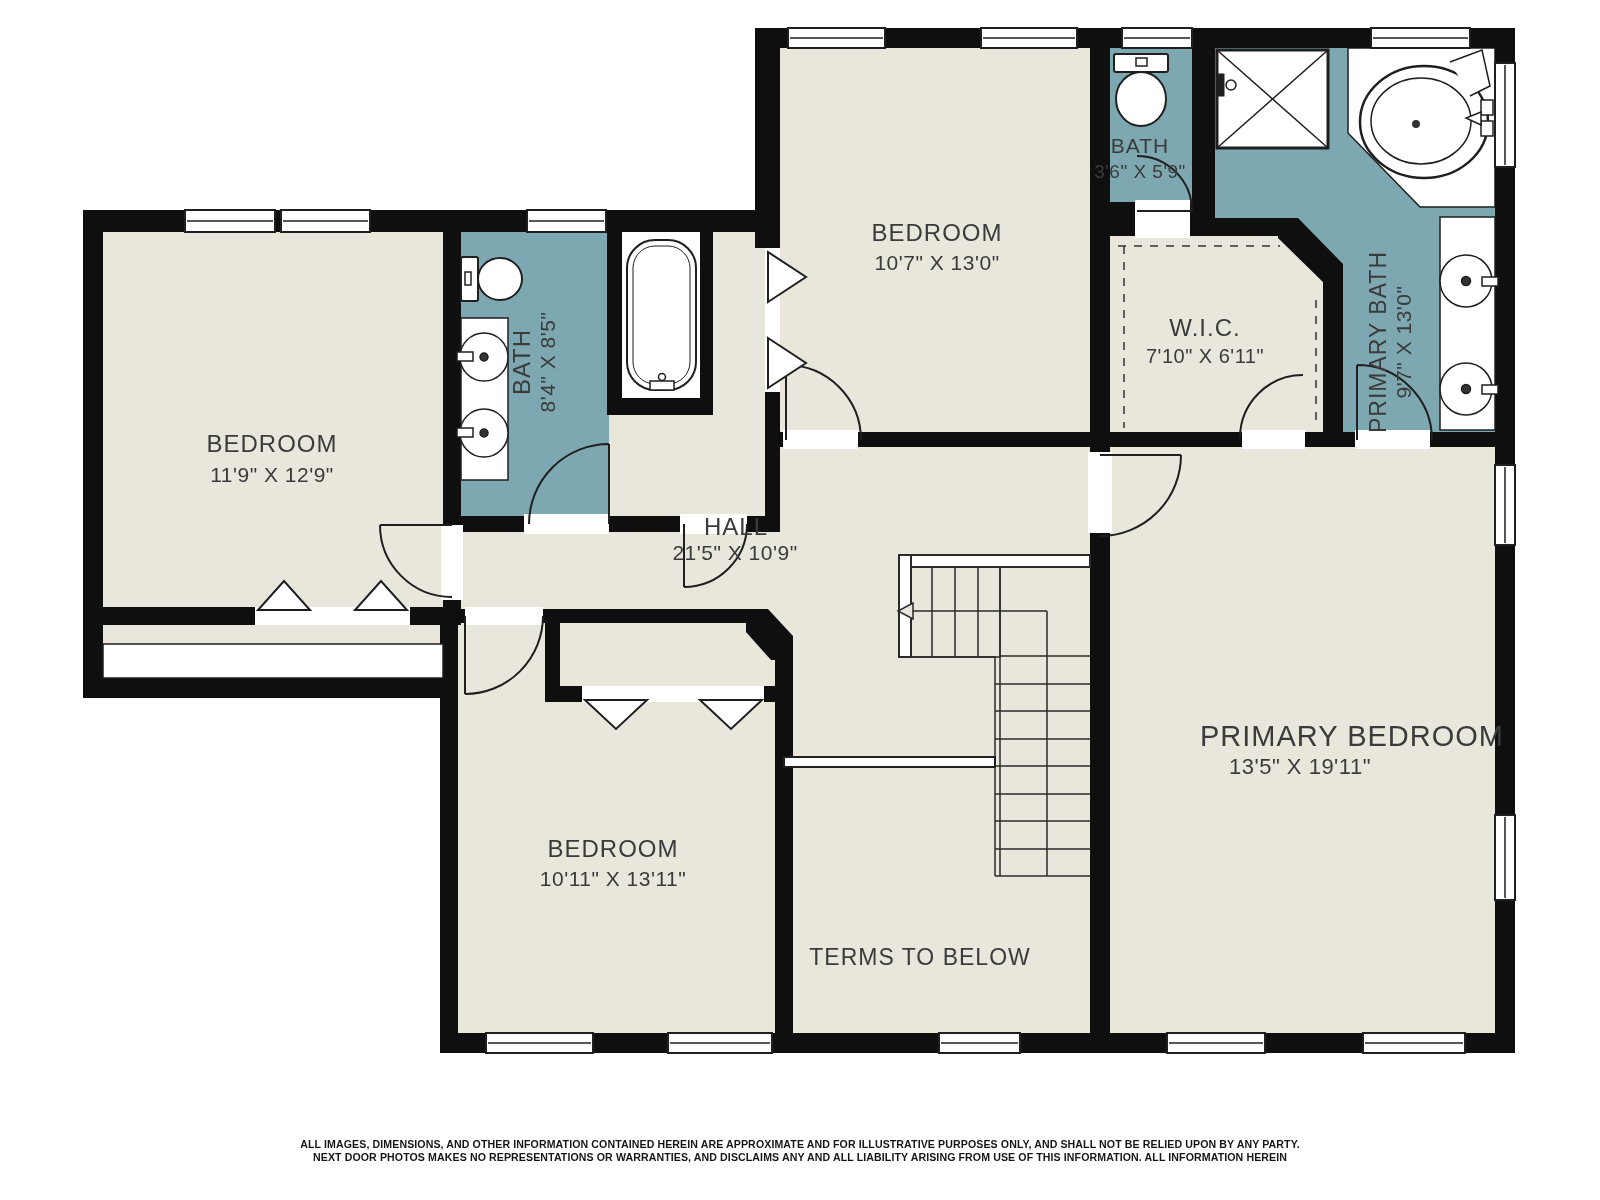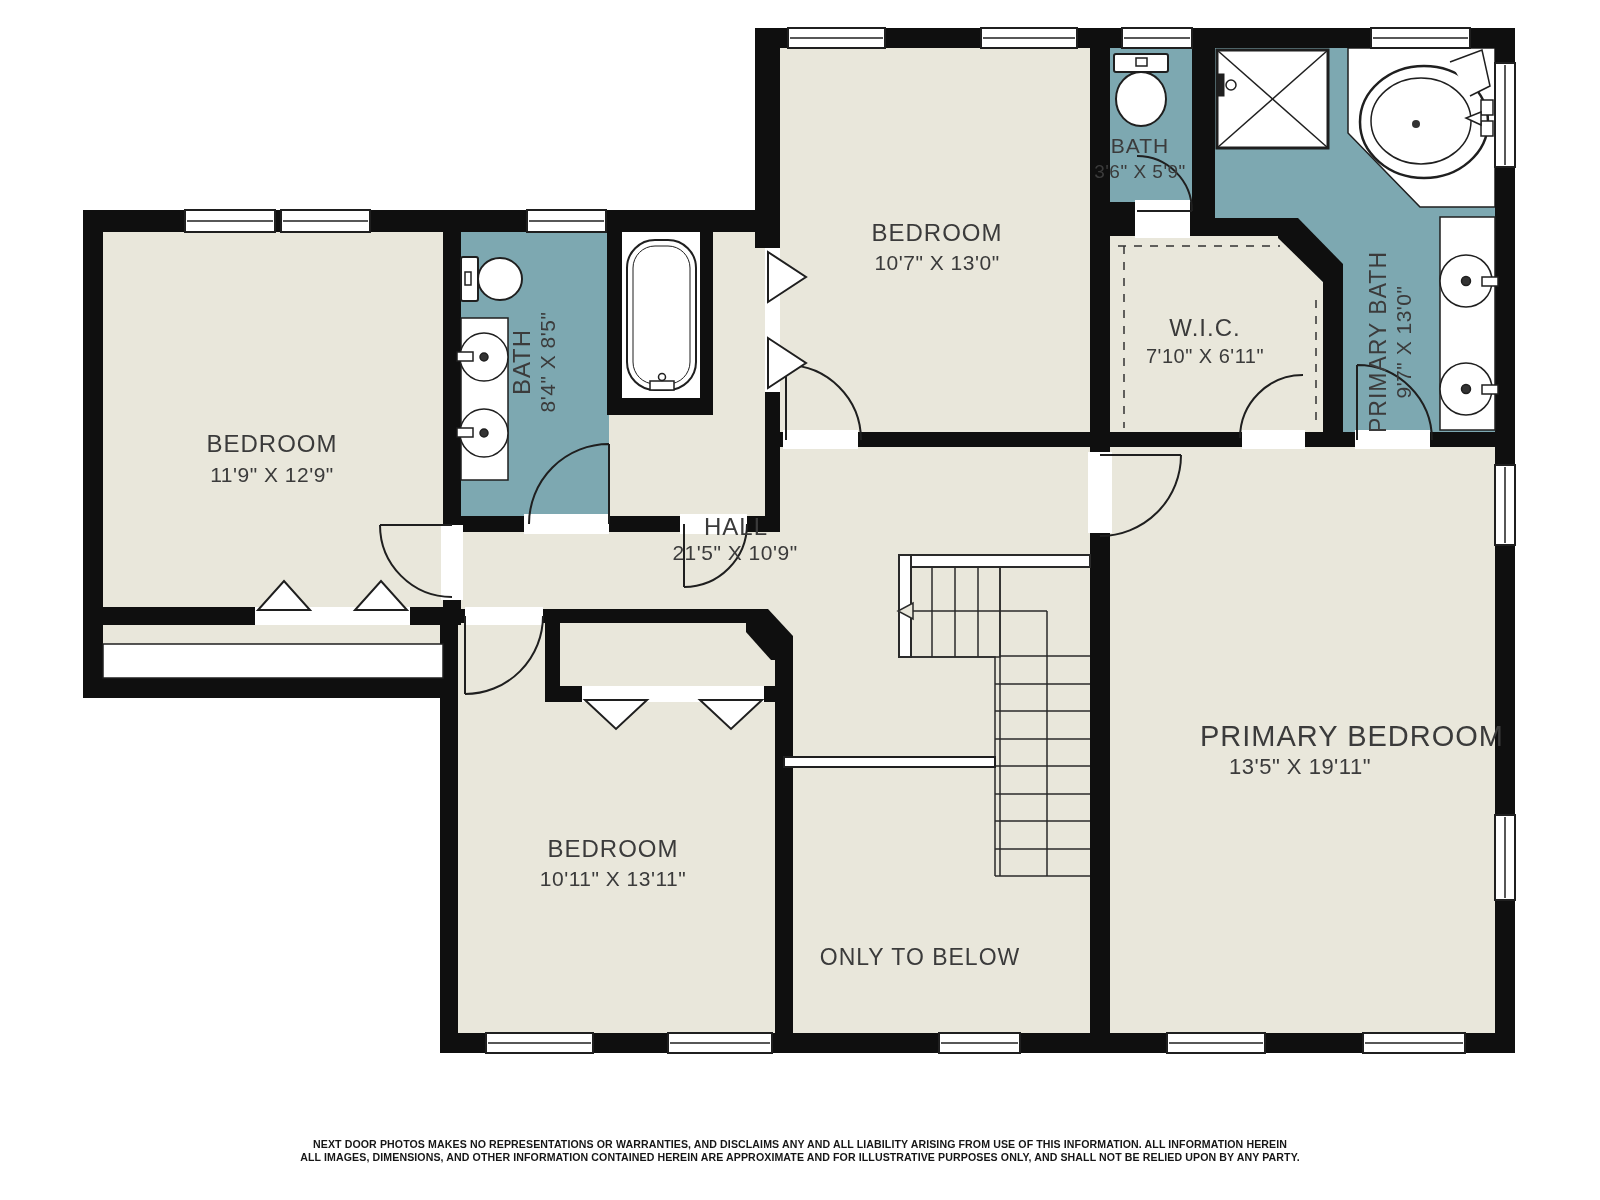--- a/index.html
+++ b/index.html
@@ -267,19 +267,19 @@
 
   <div class="lbl room-name" style="left:736px;top:527px;">HALL</div>
   <div class="lbl room-dims" style="left:735px;top:553px;">21'5" X 10'9"</div>
 
   <div class="lbl room-name" style="left:613px;top:849px;">BEDROOM</div>
   <div class="lbl room-dims" style="left:613px;top:879px;">10'11" X 13'11"</div>
 
   <div class="lbl room-name" style="left:1352px;top:736px;font-size:29px;">PRIMARY BEDROOM</div>
   <div class="lbl room-dims" style="left:1300px;top:767px;font-size:22px;">13'5" X 19'11"</div>
 
-  <div class="lbl room-name" style="left:920px;top:957px;font-size:23px;">ONLY TO BELOW</div>
+  <div class="lbl room-name" style="left:920px;top:957px;font-size:23px;">TERMS TO BELOW</div>
 
   <div id="disclaimer">
+    <div>ALL IMAGES, DIMENSIONS, AND OTHER INFORMATION CONTAINED HEREIN ARE APPROXIMATE AND FOR ILLUSTRATIVE PURPOSES ONLY, AND SHALL NOT BE RELIED UPON BY ANY PARTY.</div>
     <div>NEXT DOOR PHOTOS MAKES NO REPRESENTATIONS OR WARRANTIES, AND DISCLAIMS ANY AND ALL LIABILITY ARISING FROM USE OF THIS INFORMATION. ALL INFORMATION HEREIN</div>
-    <div>ALL IMAGES, DIMENSIONS, AND OTHER INFORMATION CONTAINED HEREIN ARE APPROXIMATE AND FOR ILLUSTRATIVE PURPOSES ONLY, AND SHALL NOT BE RELIED UPON BY ANY PARTY.</div>
   </div>
 </div>
 
 </body></html>

